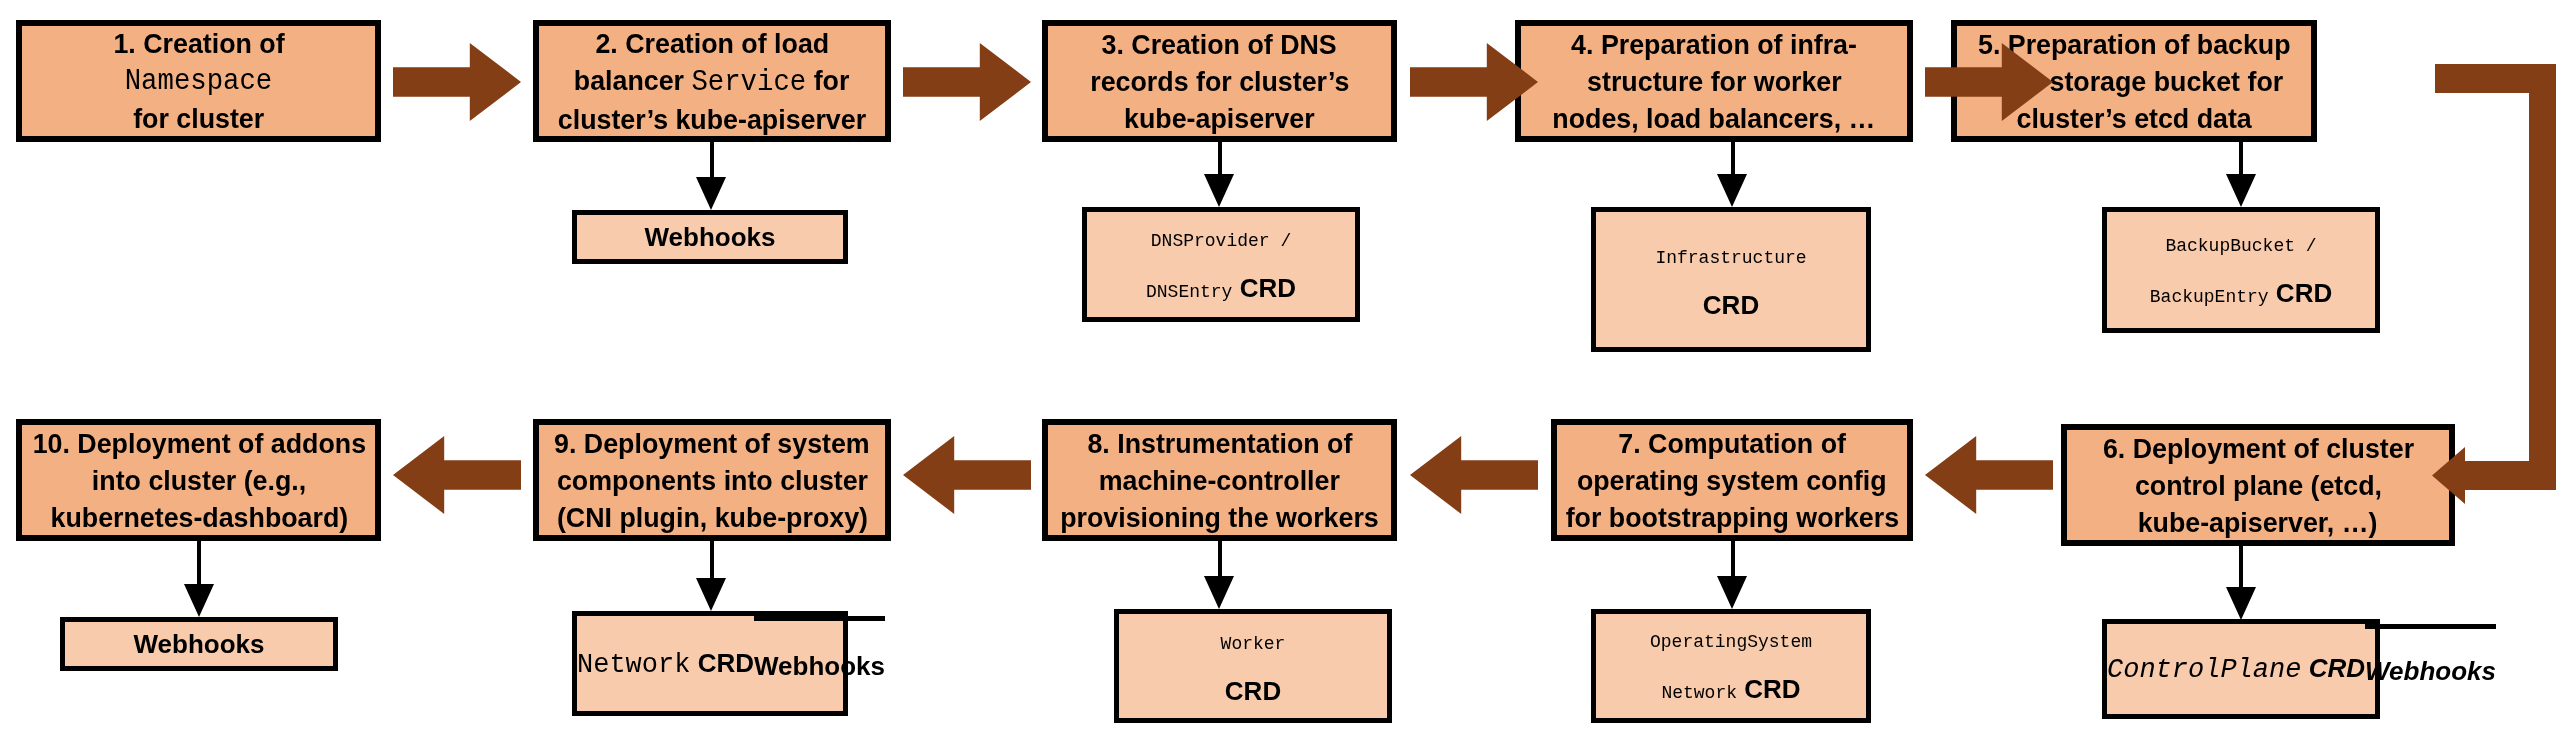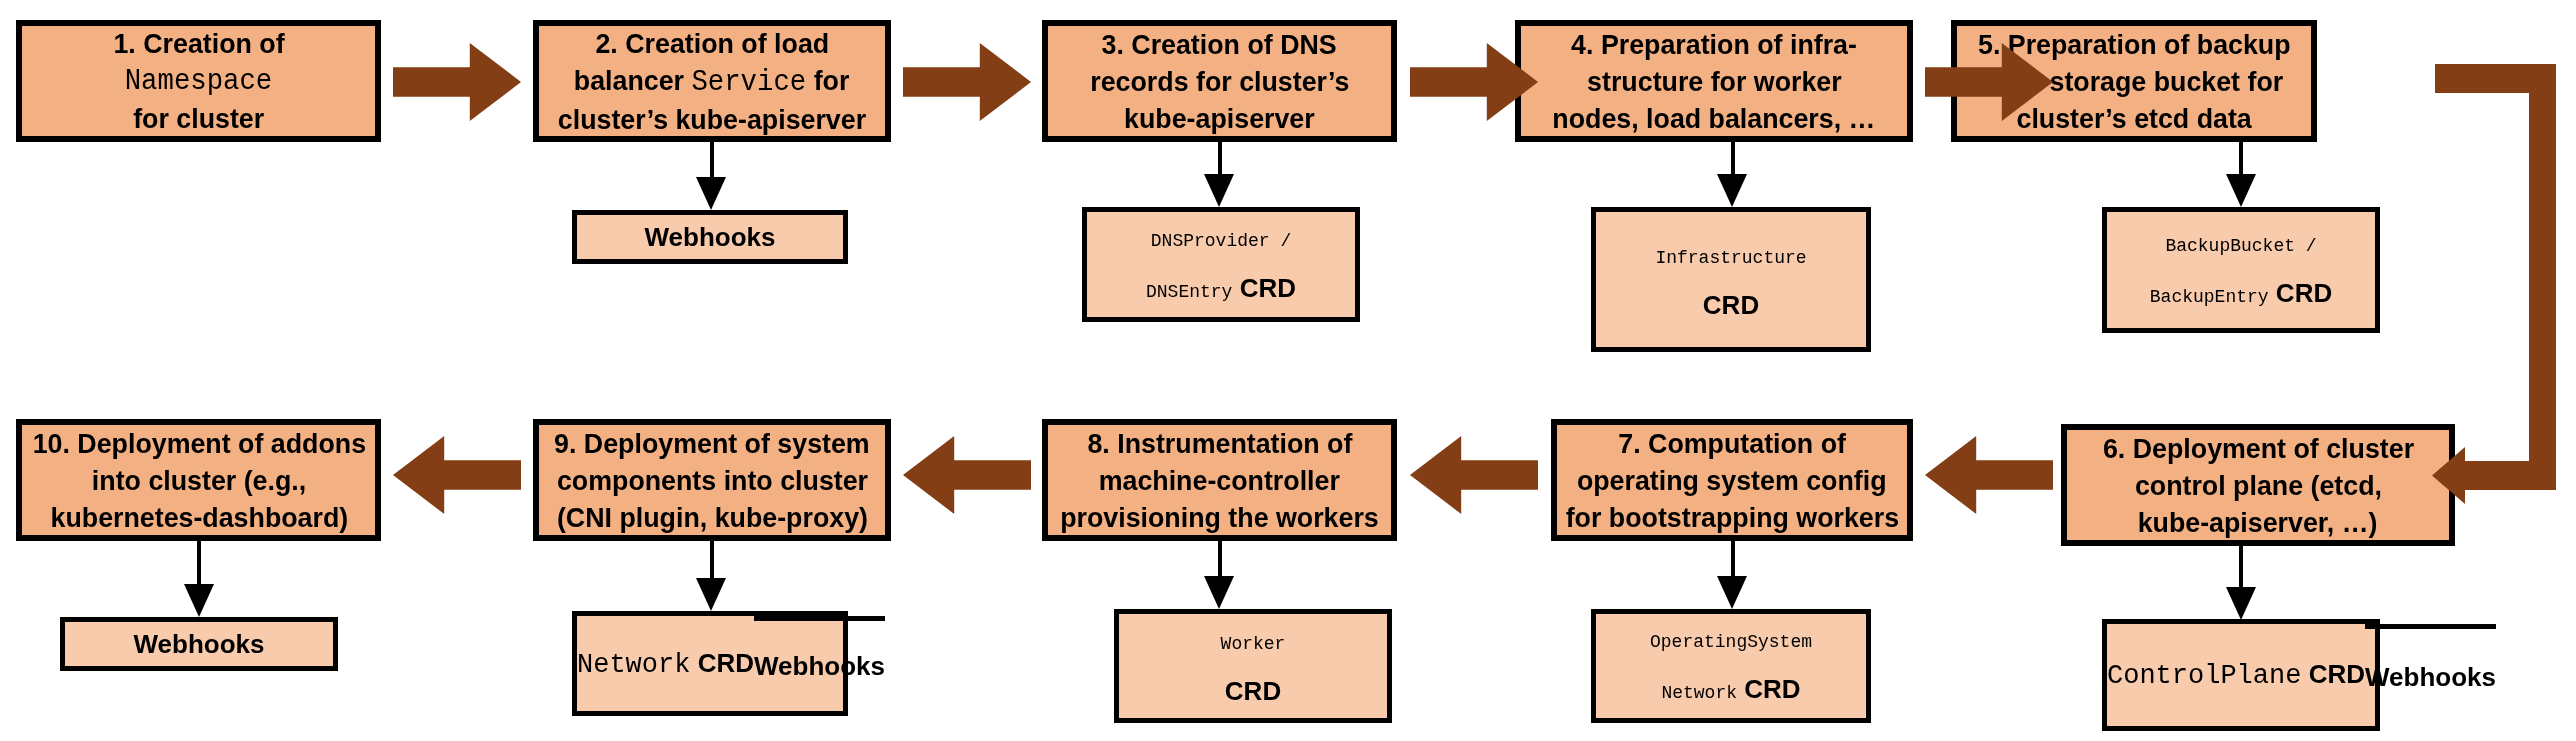--- a/index.html
+++ b/index.html
@@ -68,21 +68,21 @@
     flex:1;display:flex;justify-content:center;align-items:center;
     white-space:nowrap;font-size:26px;
   }
   .srow + .srow{border-top:5px solid var(--outline);}
   .srow .mono{font-size:27px;}
 
   .wh2{left:572px;top:210px;width:276px;height:54px;}
   .dns3{left:1082px;top:207px;width:278px;height:115px;}
   .infra4{left:1591px;top:207px;width:280px;height:145px;}
   .backup5{left:2102px;top:207px;width:278px;height:126px;}
-  .st6{left:2102px;top:619px;width:278px;height:112px;}
+  .st6{left:2102px;top:619px;width:278px;height:100px;font-style:italic;}
   .osc7{left:1591px;top:609px;width:280px;height:114px;}
   .worker8{left:1114px;top:609px;width:278px;height:114px;}
   .st9{left:572px;top:611px;width:276px;height:105px;}
   .wh10{left:60px;top:617px;width:278px;height:54px;}
 
   
   .farrow{
     position:absolute;width:128px;height:78px;
     background:var(--flow-arrow);
   }

